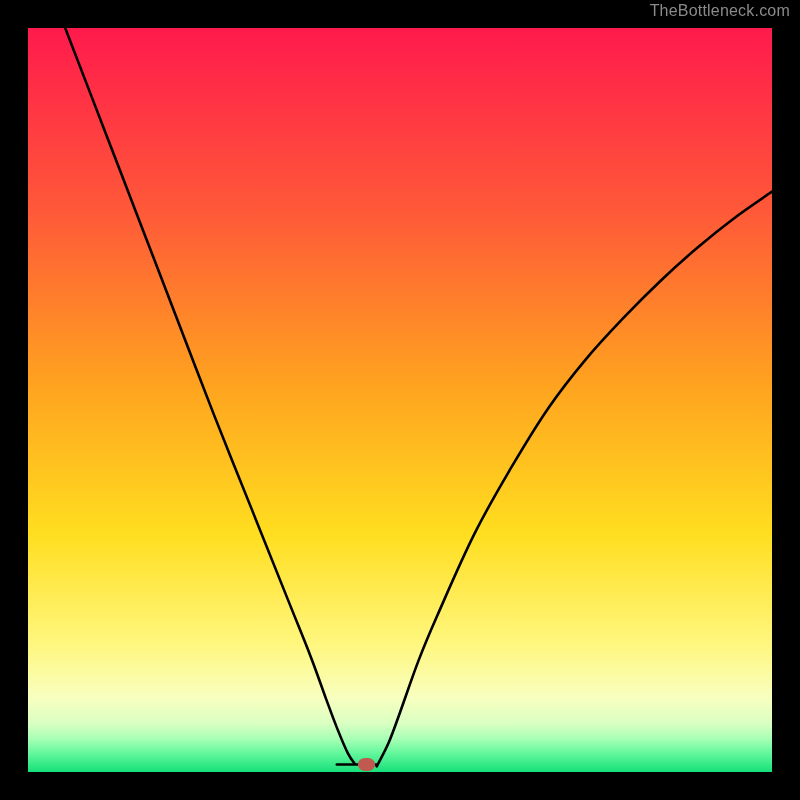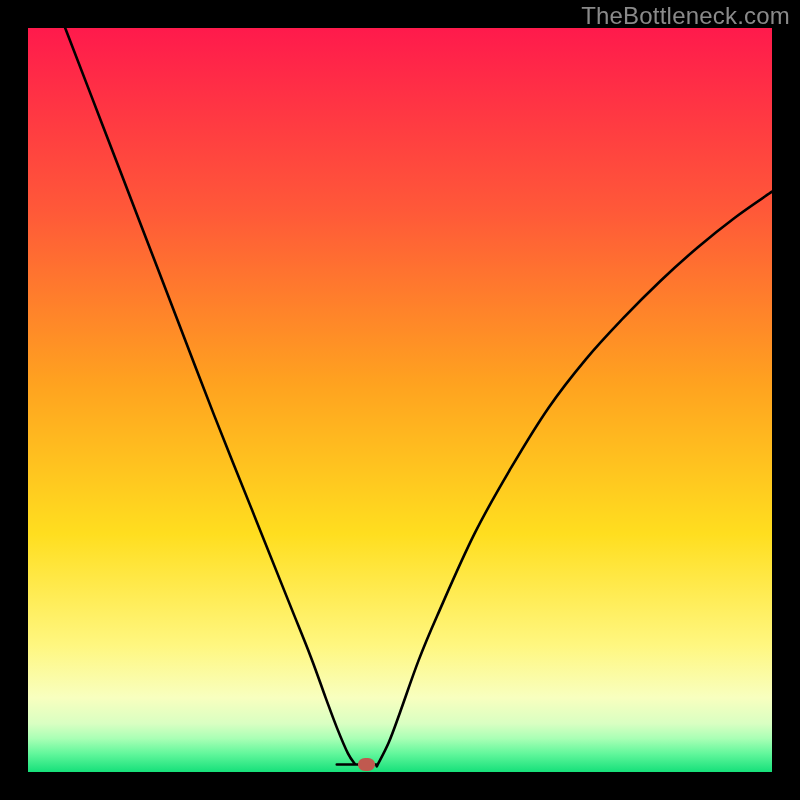--- a/index.html
+++ b/index.html
@@ -20,21 +20,21 @@
   }
   .gradient {
     position: absolute;
     inset: 0;
   }
   .watermark {
     position: absolute;
     top: 2px;
     right: 10px;
     font-family: Arial, Helvetica, sans-serif;
-    font-size: 24px;
+    font-size: 16px;
     font-weight: 500;
     color: #8a8a8a;
     letter-spacing: 0.2px;
   }
   .curve {
     position: absolute;
     inset: 0;
     width: 744px;
     height: 744px;
   }

